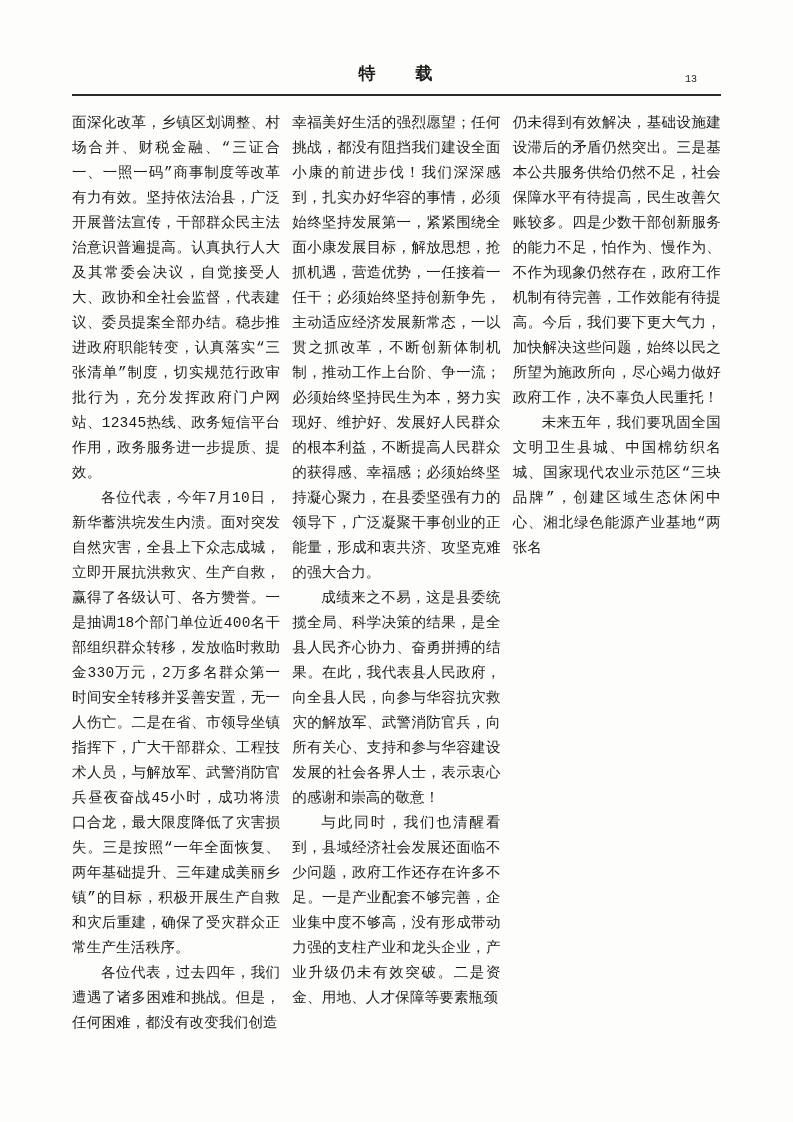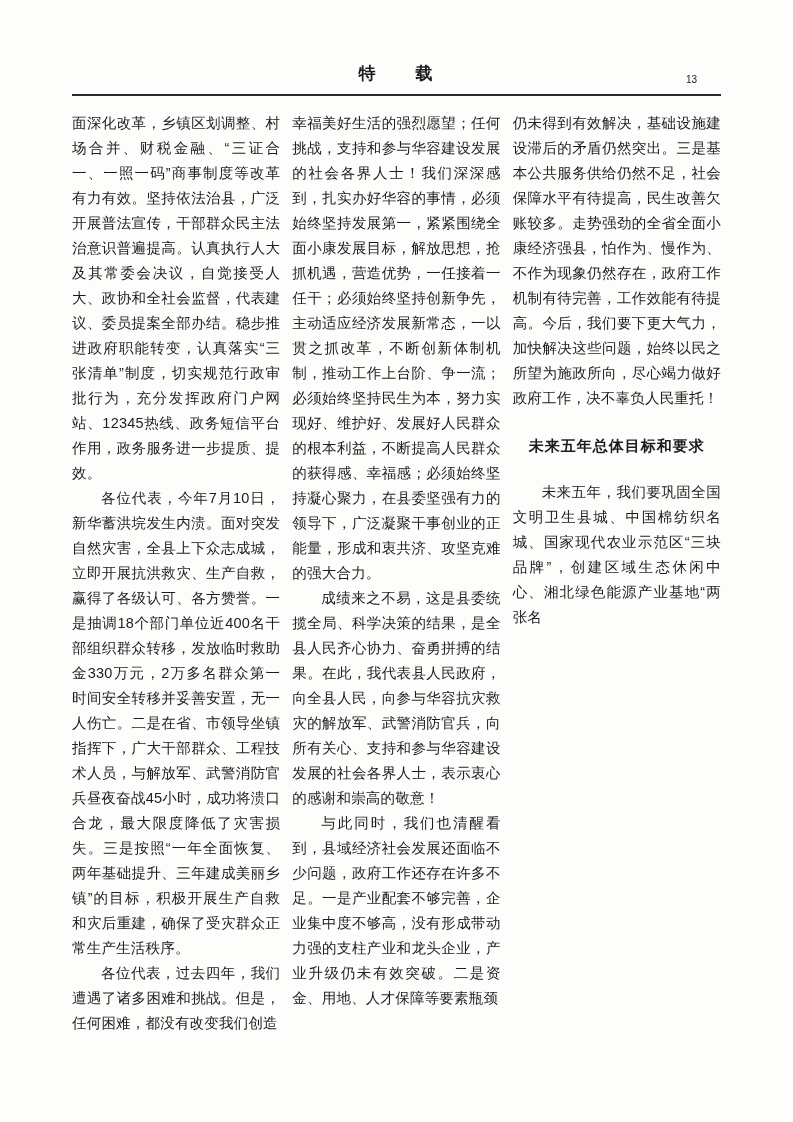--- a/index.html
+++ b/index.html
@@ -9,21 +9,21 @@
   }
   .page {
     position: relative;
     box-sizing: border-box;
     width: 793px;
     height: 1122px;
     margin: 0 auto;
     padding: 62px 72px 70px 72px;
     background: #fdfdfb;
     color: #1c1c1c;
-    font-family: Liberation Sans, sans-serif;
+    font-family: Liberation Mono, monospace;
     overflow: hidden;
   }
   .page-header {
     position: relative;
   }
   .header-row {
     position: relative;
     display: flex;
     justify-content: center;
     align-items: baseline;
@@ -89,26 +89,25 @@
 
   <main class="columns">
 
     <section class="col">
       <p class="cont">面深化改革，乡镇区划调整、村场合并、财税金融、“三证合一、一照一码”商事制度等改革有力有效。坚持依法治县，广泛开展普法宣传，干部群众民主法治意识普遍提高。认真执行人大及其常委会决议，自觉接受人大、政协和全社会监督，代表建议、委员提案全部办结。稳步推进政府职能转变，认真落实“三张清单”制度，切实规范行政审批行为，充分发挥政府门户网站、12345热线、政务短信平台作用，政务服务进一步提质、提效。</p>
       <p>各位代表，今年7月10日，新华蓄洪垸发生内溃。面对突发自然灾害，全县上下众志成城，立即开展抗洪救灾、生产自救，赢得了各级认可、各方赞誉。一是抽调18个部门单位近400名干部组织群众转移，发放临时救助金330万元，2万多名群众第一时间安全转移并妥善安置，无一人伤亡。二是在省、市领导坐镇指挥下，广大干部群众、工程技术人员，与解放军、武警消防官兵昼夜奋战45小时，成功将溃口合龙，最大限度降低了灾害损失。三是按照“一年全面恢复、两年基础提升、三年建成美丽乡镇”的目标，积极开展生产自救和灾后重建，确保了受灾群众正常生产生活秩序。</p>
       <p>各位代表，过去四年，我们遭遇了诸多困难和挑战。但是，任何困难，都没有改变我们创造</p>
     </section>
 
     <section class="col">
-      <p class="cont">幸福美好生活的强烈愿望；任何挑战，支持和参与华容建设发展的社会各界人士！我们深深感到，扎实办好华容的事情，必须始终坚持发展第一，紧紧围绕全面小康发展目标，解放思想，抢抓机遇，营造优势，一任接着一任干；必须始终坚持创新争先，主动适应经济发展新常态，一以贯之抓改革，不断创新体制机制，推动工作上台阶、争一流；必须始终坚持民生为本，努力实现好、维护好、发展好人民群众的根本利益，不断提高人民群众的获得感、幸福感；必须始终坚持凝心聚力，在县委坚强有力的领导下，广泛凝聚干事创业的正能量，形成和衷共济、攻坚克难的强大合力。</p>
+      <p class="cont">幸福美好生活的强烈愿望；任何挑战，都没有阻挡我们建设全面小康的前进步伐！我们深深感到，扎实办好华容的事情，必须始终坚持发展第一，紧紧围绕全面小康发展目标，解放思想，抢抓机遇，营造优势，一任接着一任干；必须始终坚持创新争先，主动适应经济发展新常态，一以贯之抓改革，不断创新体制机制，推动工作上台阶、争一流；必须始终坚持民生为本，努力实现好、维护好、发展好人民群众的根本利益，不断提高人民群众的获得感、幸福感；必须始终坚持凝心聚力，在县委坚强有力的领导下，广泛凝聚干事创业的正能量，形成和衷共济、攻坚克难的强大合力。</p>
       <p>成绩来之不易，这是县委统揽全局、科学决策的结果，是全县人民齐心协力、奋勇拼搏的结果。在此，我代表县人民政府，向全县人民，向参与华容抗灾救灾的解放军、武警消防官兵，向所有关心、支持和参与华容建设发展的社会各界人士，表示衷心的感谢和崇高的敬意！</p>
       <p>与此同时，我们也清醒看到，县域经济社会发展还面临不少问题，政府工作还存在许多不足。一是产业配套不够完善，企业集中度不够高，没有形成带动力强的支柱产业和龙头企业，产业升级仍未有效突破。二是资金、用地、人才保障等要素瓶颈</p>
     </section>
 
     <section class="col">
-      <p class="cont">仍未得到有效解决，基础设施建设滞后的矛盾仍然突出。三是基本公共服务供给仍然不足，社会保障水平有待提高，民生改善欠账较多。走势强劲的全省全面小康经济强县，怕作为、慢作为、不作为现象仍然存在，政府工作机制有待完善，工作效能有待提高。今后，我们要下更大气力，加快解决这些问题，始终以民之所望为施政所向，尽心竭力做好政府工作，决不辜负人民重托！</p>
-      <h3 class="section-heading">未来五年总体目标和要求</h3>
+      <p class="cont">仍未得到有效解决，基础设施建设滞后的矛盾仍然突出。三是基本公共服务供给仍然不足，社会保障水平有待提高，民生改善欠账较多。四是少数干部创新服务的能力不足，怕作为、慢作为、不作为现象仍然存在，政府工作机制有待完善，工作效能有待提高。今后，我们要下更大气力，加快解决这些问题，始终以民之所望为施政所向，尽心竭力做好政府工作，决不辜负人民重托！</p>
       <p>未来五年，我们要巩固全国文明卫生县城、中国棉纺织名城、国家现代农业示范区“三块品牌”，创建区域生态休闲中心、湘北绿色能源产业基地“两张名</p>
     </section>
 
   </main>
 
 </div>
 
 </body></html>

